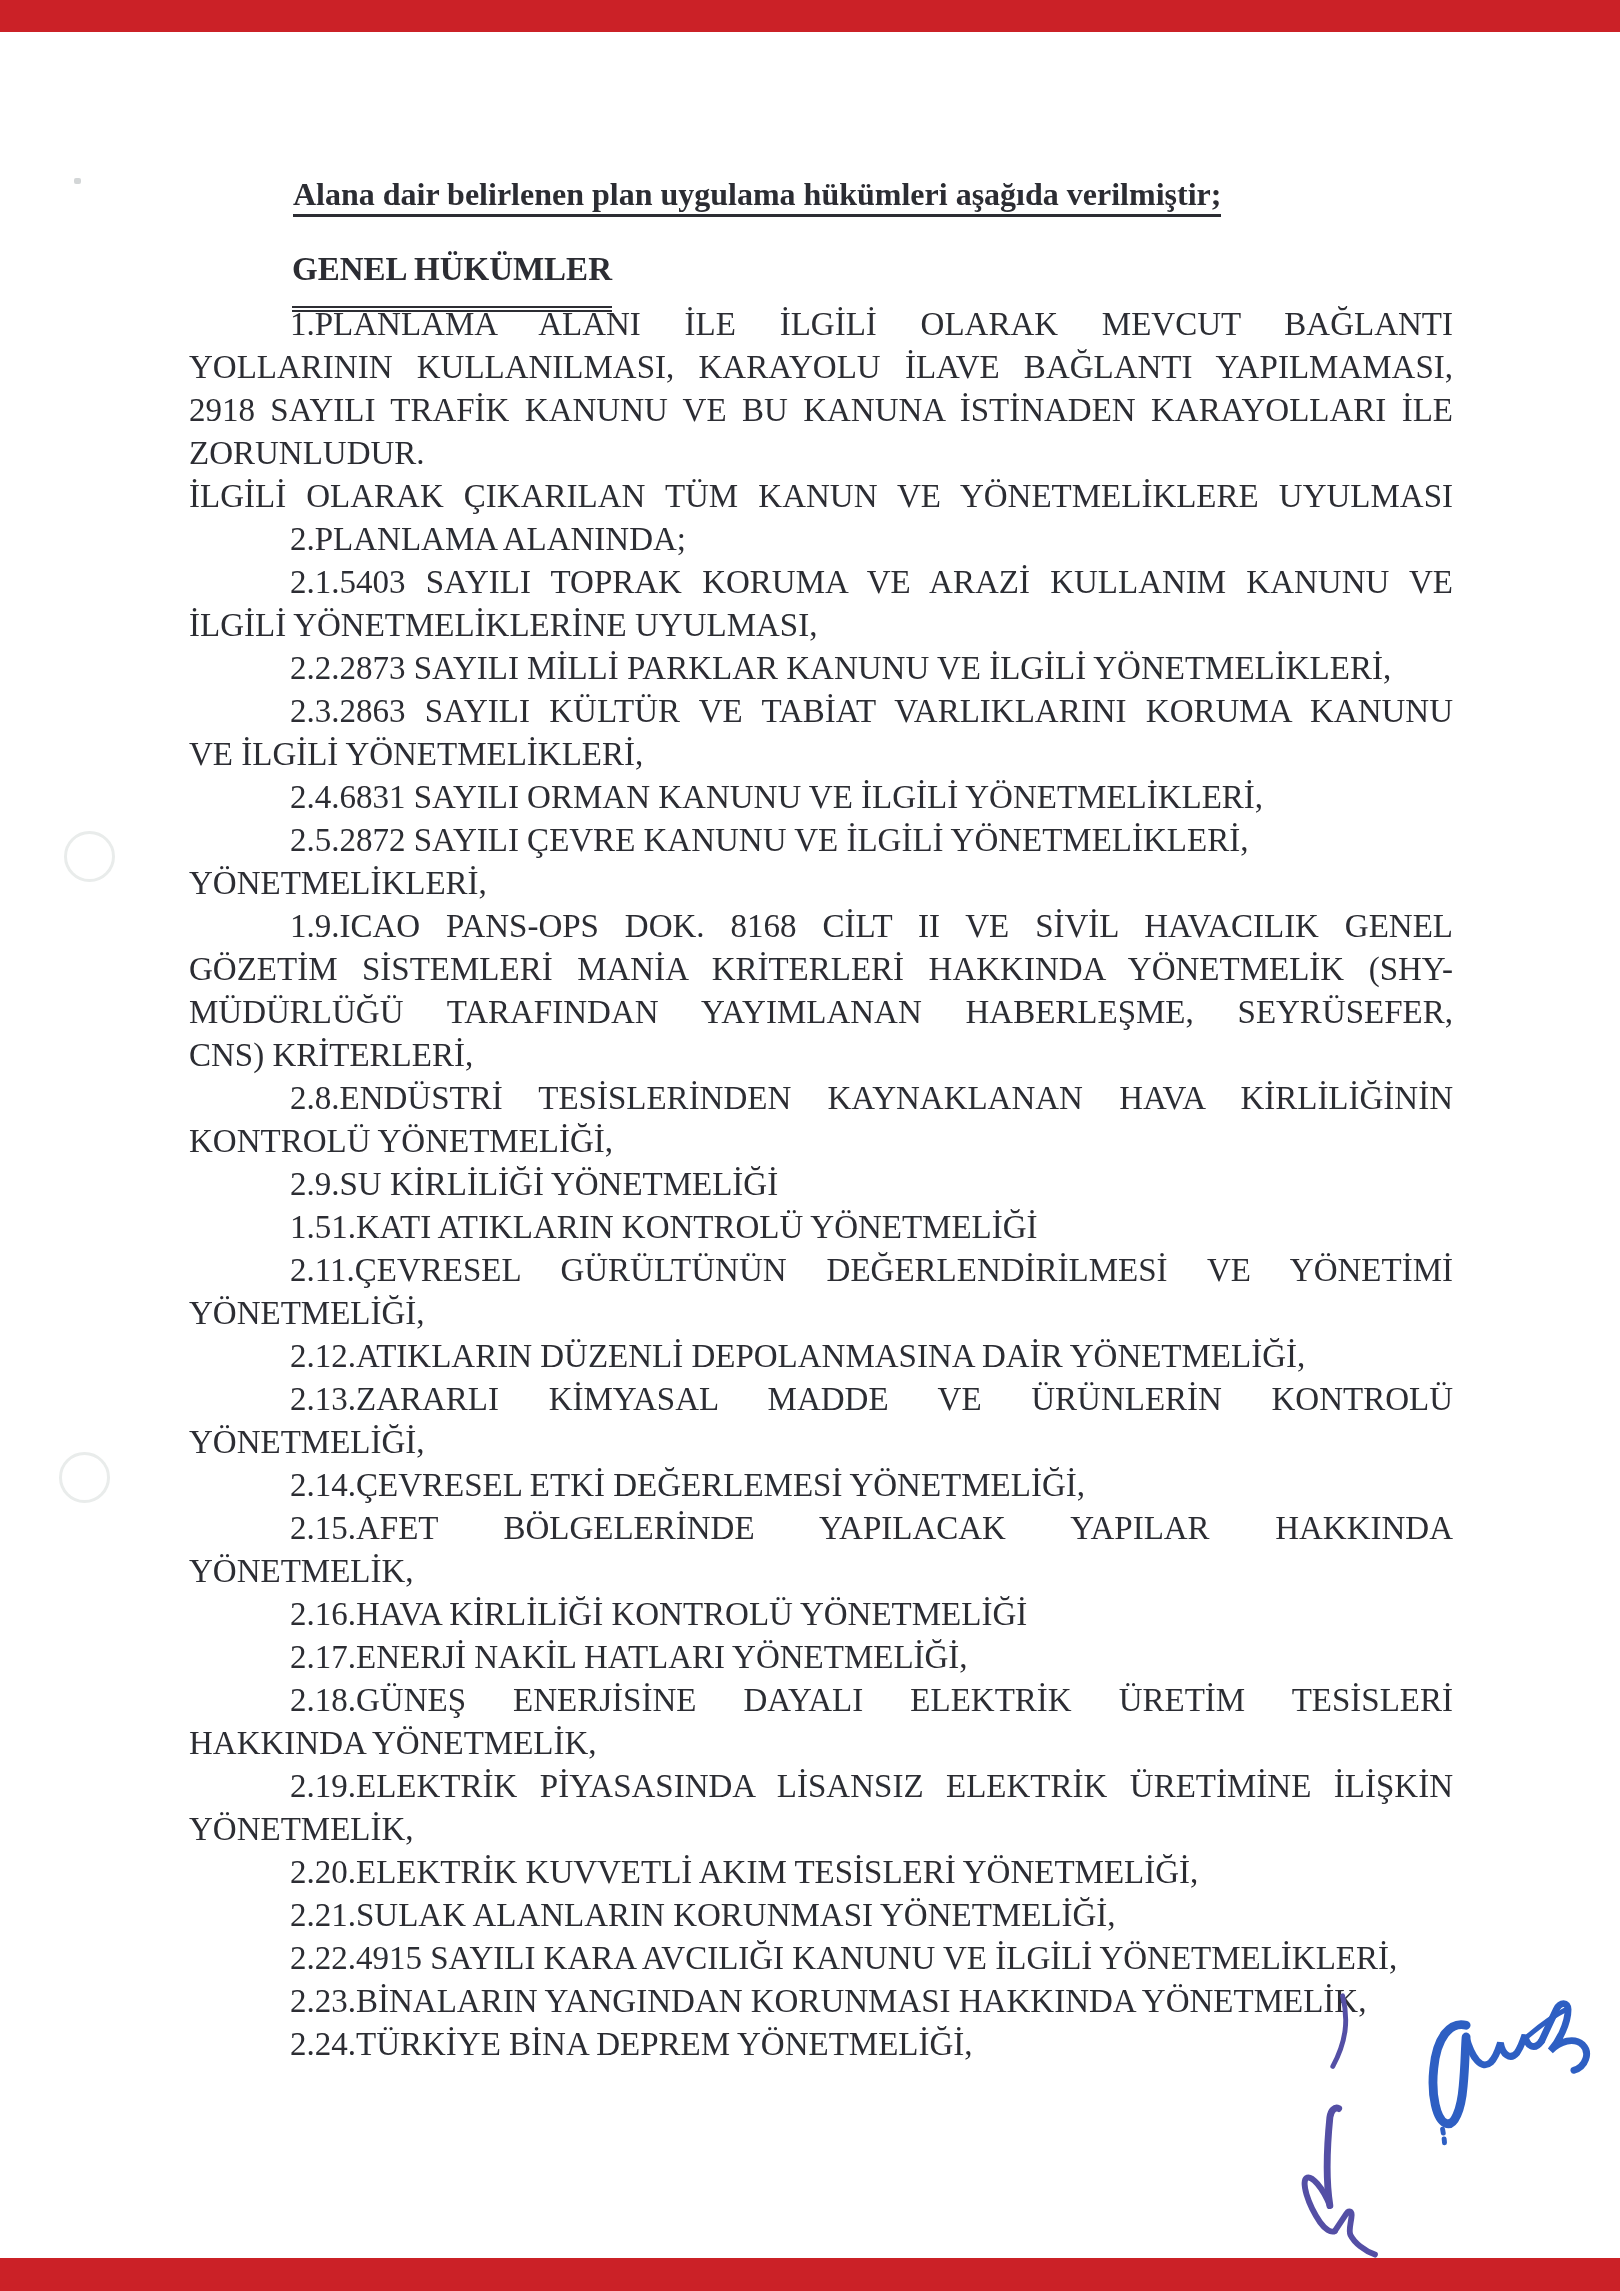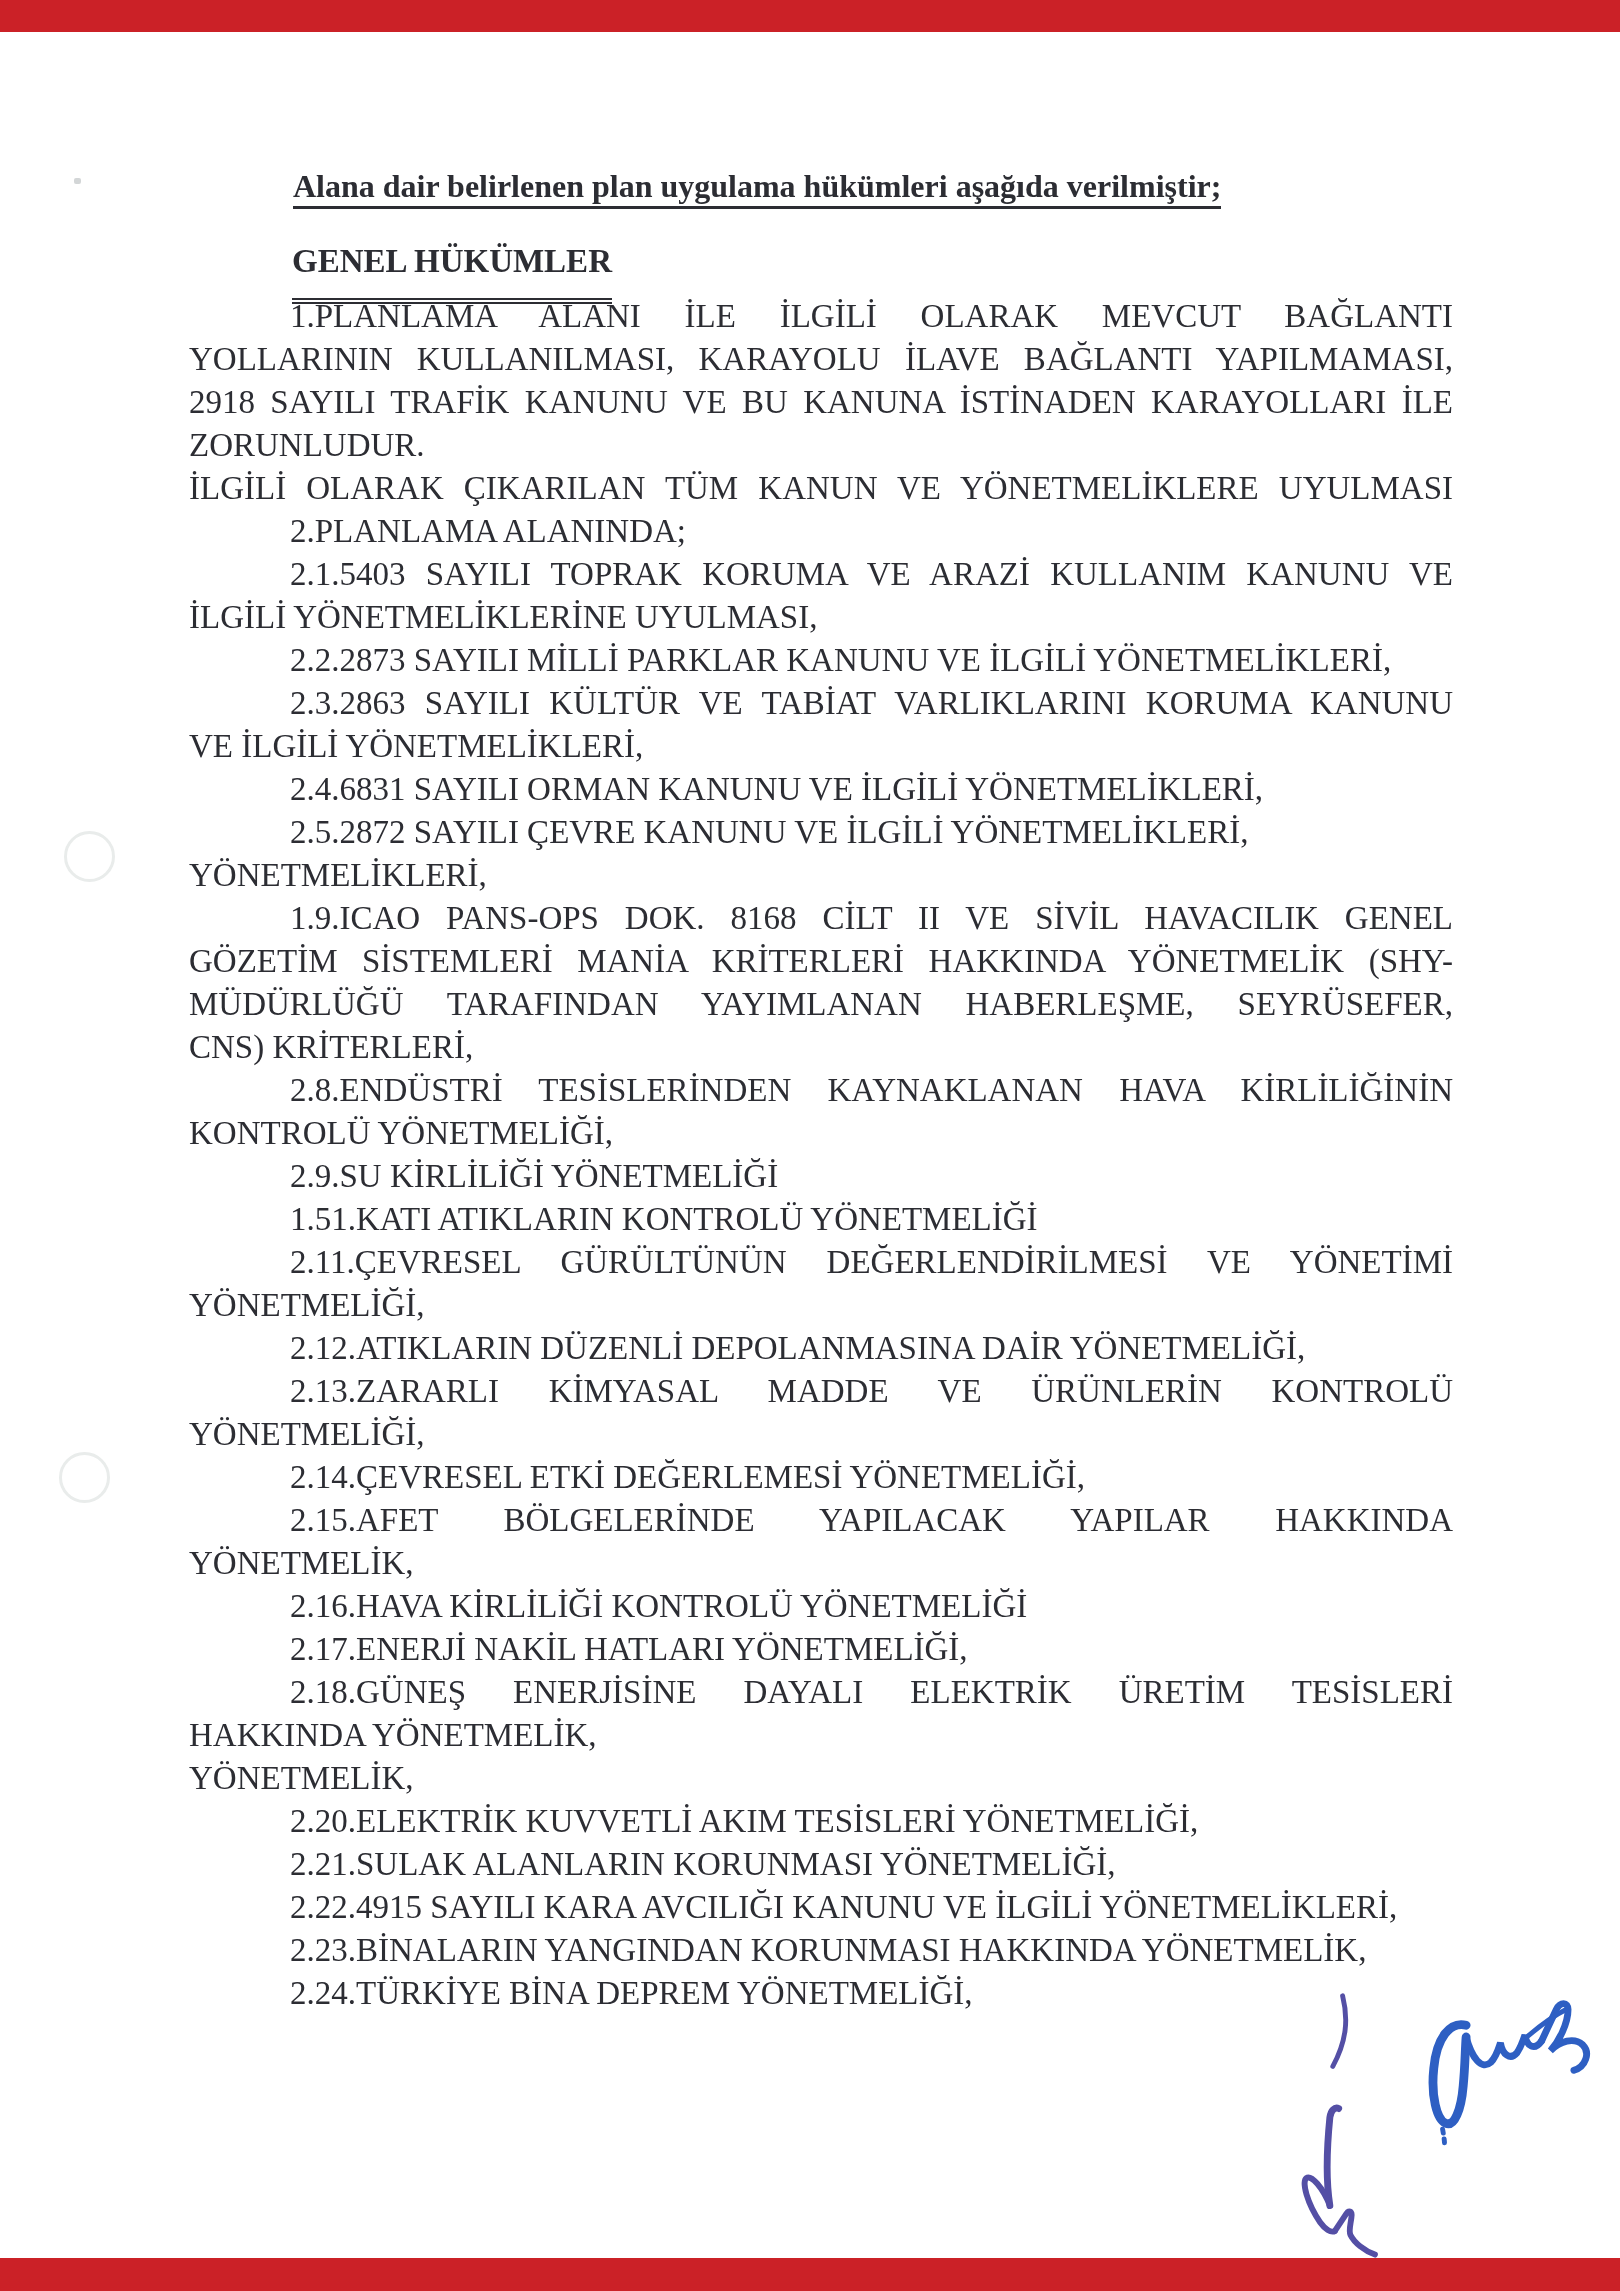--- a/index.html
+++ b/index.html
@@ -18,21 +18,21 @@
 
   
   .punch{position:absolute;border:3.9px solid #e9eceb;border-radius:50%;
          width:45px;height:45px;background:transparent;}
   .punch.p1{left:64px;top:831px;}
   .punch.p2{left:59px;top:1452px;}
   .speck{position:absolute;background:#aeb4b6;opacity:.55;border-radius:2px;}
   .speck.s1{left:74px;top:178px;width:6.9px;height:5.9px;}
 
   
-  .content{position:absolute;left:189px;top:4px;width:1264px;color:#2c2d33;}
+  .content{position:absolute;left:189px;top:12px;width:1264px;color:#2c2d33;}
   .doc-title{margin:163px 0 0 0;padding-left:104px;font-weight:700;font-size:32px;
              line-height:39px;white-space:nowrap;}
   .doc-title .u{border-bottom:3.9px solid #2c2d33;padding-bottom:2px;}
   .sec-heading{margin:36px 0 0 0;padding-left:103px;font-weight:700;font-size:33px;
                line-height:39px;white-space:nowrap;}
   .sec-heading .u2{border-bottom:6.9px double #2c2d33;padding-bottom:19px;}
 
   .doc-body{margin-top:13.7px;}
   .line{margin:0;font-size:33px;line-height:43px;white-space:nowrap;}
   .line.i{padding-left:101px;}
@@ -86,20 +86,21 @@
         <p class="line i">2.12.ATIKLARIN DÜZENLİ DEPOLANMASINA DAİR YÖNETMELİĞİ,</p>
         <p class="line i j">2.13.ZARARLI KİMYASAL MADDE VE ÜRÜNLERİN KONTROLÜ</p>
         <p class="line">YÖNETMELİĞİ,</p>
         <p class="line i">2.14.ÇEVRESEL ETKİ DEĞERLEMESİ YÖNETMELİĞİ,</p>
         <p class="line i j">2.15.AFET BÖLGELERİNDE YAPILACAK YAPILAR HAKKINDA</p>
         <p class="line">YÖNETMELİK,</p>
         <p class="line i">2.16.HAVA KİRLİLİĞİ KONTROLÜ YÖNETMELİĞİ</p>
         <p class="line i">2.17.ENERJİ NAKİL HATLARI YÖNETMELİĞİ,</p>
         <p class="line i j">2.18.GÜNEŞ ENERJİSİNE DAYALI ELEKTRİK ÜRETİM TESİSLERİ</p>
         <p class="line">HAKKINDA YÖNETMELİK,</p>
+        <p class="line i j">2.19.ELEKTRİK PİYASASINDA LİSANSIZ ELEKTRİK ÜRETİMİNE İLİŞKİN</p>
         <p class="line">YÖNETMELİK,</p>
         <p class="line i">2.20.ELEKTRİK KUVVETLİ AKIM TESİSLERİ YÖNETMELİĞİ,</p>
         <p class="line i">2.21.SULAK ALANLARIN KORUNMASI YÖNETMELİĞİ,</p>
         <p class="line i">2.22.4915 SAYILI KARA AVCILIĞI KANUNU VE İLGİLİ YÖNETMELİKLERİ,</p>
         <p class="line i">2.23.BİNALARIN YANGINDAN KORUNMASI HAKKINDA YÖNETMELİK,</p>
         <p class="line i">2.24.TÜRKİYE BİNA DEPREM YÖNETMELİĞİ,</p>
       </div>
   </div>
 
   <svg class="sig-svg" viewBox="0 0 353 318" fill="none" xmlns="http://www.w3.org/2000/svg">

